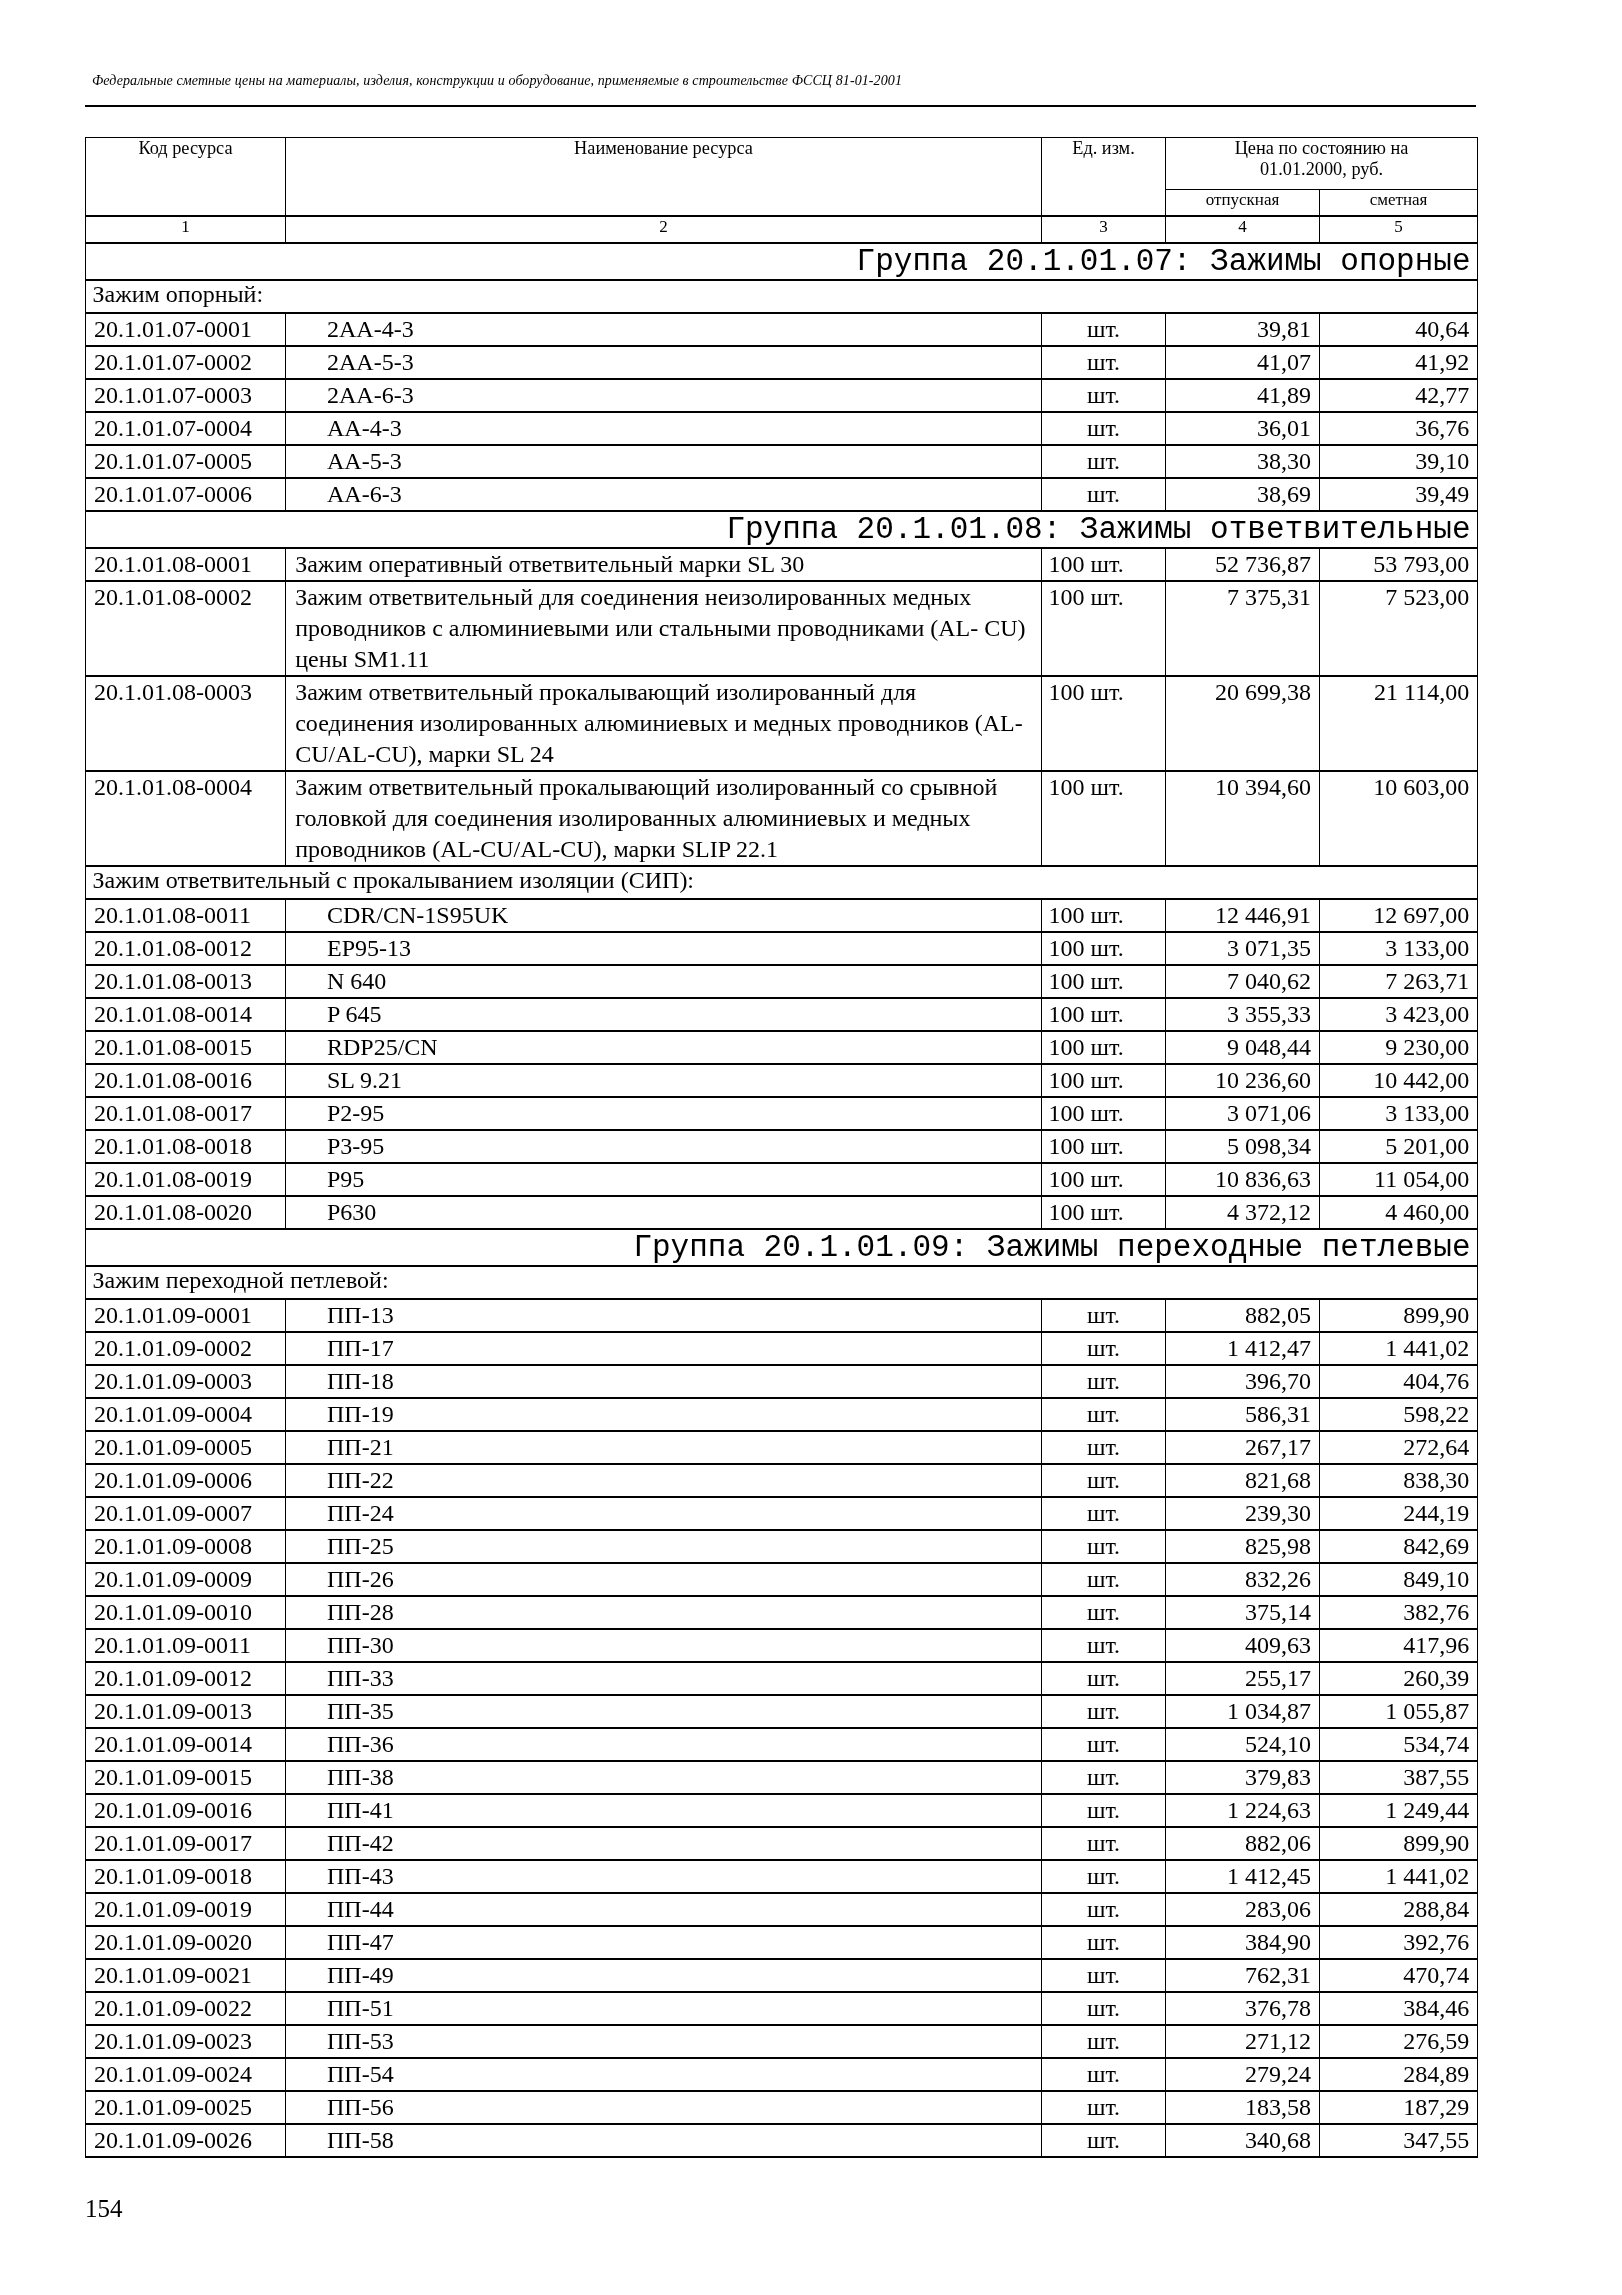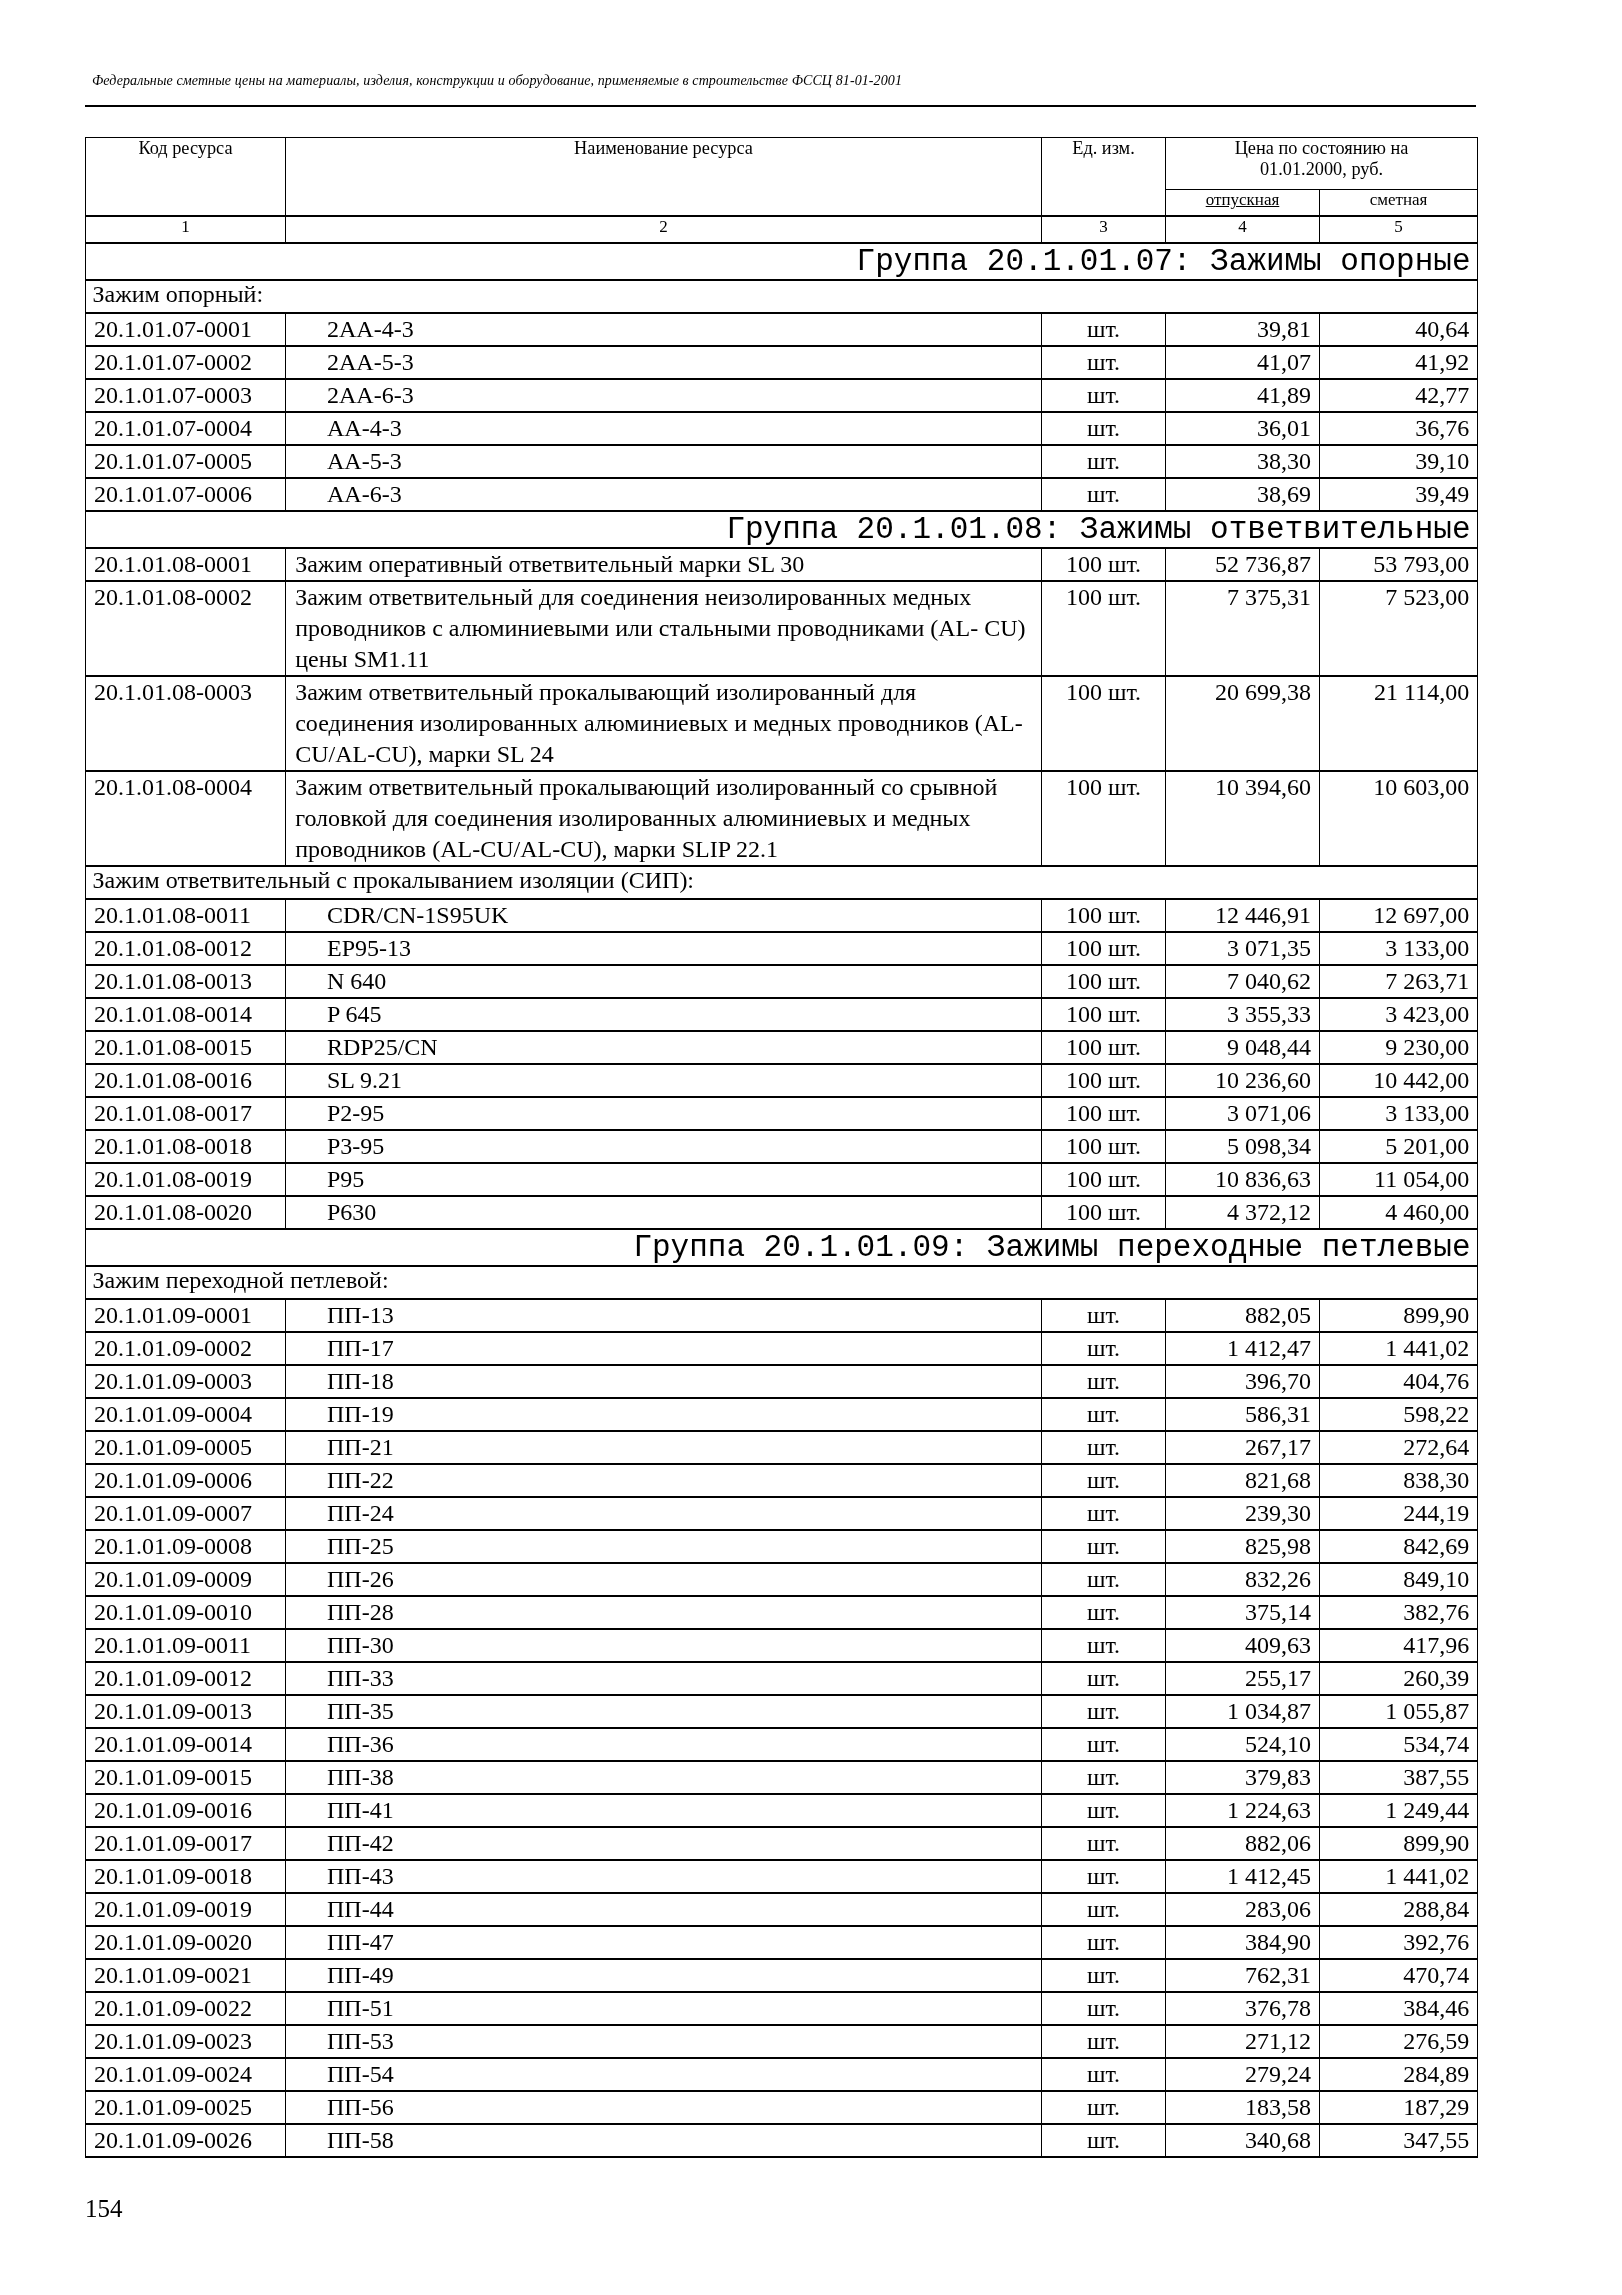--- a/index.html
+++ b/index.html
@@ -11,21 +11,21 @@
   table.price tr { border-bottom:2px solid #000; }
   .hdr th { font-size:18.3px; text-align:center; vertical-align:middle; }
   .num th { font-size:17px; height:25px; text-align:center; vertical-align:middle; padding:0; }
   .group td { font-size:31px; font-weight:bold; text-align:right; height:35px; vertical-align:middle;font-family:Liberation Mono, monospace; }
   .sub td { font-size:24px; height:31px; padding-left:204px; vertical-align:bottom; }
   .row td { font-size:24px; line-height:31px; }
   .row td.code { padding-left:7.9px; padding-right:2.6px; white-space:nowrap; }
   .row td.name-ind { padding-left:41px; }
   .row td.name { padding-left:9.2px; }
   .row td.unit { text-align:center; vertical-align:bottom; }
-  .row td.unit-top { text-align:center; vertical-align:top;margin-top:28px; }
+  .row td.unit-top { text-align:left; vertical-align:top;margin-top:28px; }
   .row td.price { text-align:right; padding-right:7.9px; }
   .page-num { position:absolute; left:85px; top:2195px; font-size:25px; }
 </style>
 </head>
 <body>
 
 <div class="running-head">Федеральные сметные цены на материалы, изделия, конструкции и оборудование, применяемые в строительстве ФССЦ 81-01-2001</div>
 <div class="running-rule"></div>
 
 <table class="price">
@@ -37,21 +37,21 @@
     <col style="width:158px">
   </colgroup>
   <thead>
     <tr class="hdr" style="height:52px;border-bottom:1px solid #000;">
       <th rowspan="2">Код ресурса</th>
       <th rowspan="2">Наименование ресурса</th>
       <th rowspan="2">Ед. изм.</th>
       <th colspan="2" style="padding:0 26px;">Цена по состоянию на 01.01.2000, руб.</th>
     </tr>
     <tr class="hdr" style="height:26px;">
-      <th style="font-size:17px;text-decoration:underline;">отпускная</th>
+      <th style="font-size:17px;">отпускная</th>
       <th style="font-size:17px;">сметная</th>
     </tr>
     <tr class="num">
       <th>1</th>
       <th>2</th>
       <th>3</th>
       <th>4</th>
       <th>5</th>
     </tr>
   </thead>

